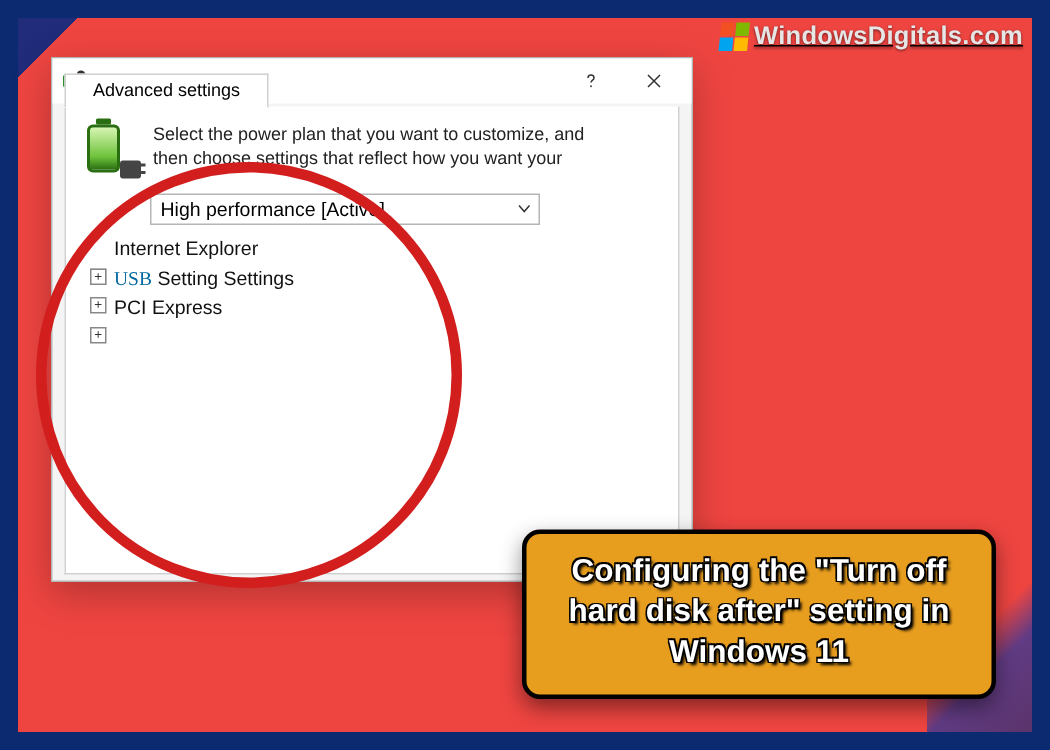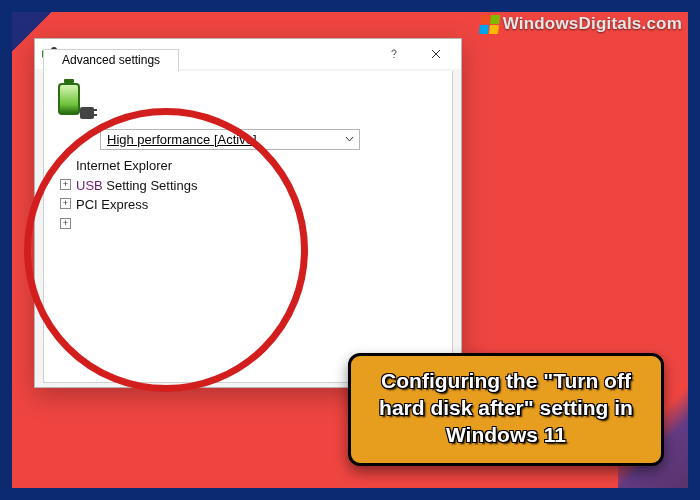--- a/index.html
+++ b/index.html
@@ -28,42 +28,42 @@
 
 .content { padding: 10px 12px 8px 12px; position: relative; height: 100%; }
 .intro-row { display: flex; gap: 8px; }
 .intro-icon { width: 38px; height: 38px; position: relative; flex-shrink: 0; }
 .intro-icon .bat { width: 22px; height: 32px; border: 2px solid #2a6e12; border-radius: 4px; background: linear-gradient(#d6f5b3,#6ec23b 70%,#2a6e12); position: absolute; left: 2px; top: 2px; }
 .intro-icon .cap { width: 10px; height: 4px; background: #2a6e12; position: absolute; left: 8px; top: -2px; border-radius: 1px; }
 .intro-icon .plug2 { position: absolute; right: 0; bottom: 0; width: 14px; height: 12px; background: #444; border-radius: 2px; }
 .intro-icon .plug2::before { content:""; position:absolute; right:-3px; top:2px; width:3px; height:2px; background:#444; box-shadow:0 5px 0 #444; }
 .intro-text { font-size: 12px; color: #222; line-height: 1.35; }
 
-.plan-row { margin: 10px 0 6px 44px; display: flex; align-items: center; gap: 0; text-decoration: underline; }
+.plan-row { margin: 10px 0 6px 44px; display: flex; align-items: center; gap: 0; }
 .plan-select { font-size: 13px; padding: 1px 22px 1px 6px; border: 1px solid #b5b5b5; background: #fff; position: relative; height: 21px; line-height: 18px; }
 .plan-wrap { position: relative; width: 260px; }
 .plan-wrap .chev { position: absolute; right: 6px; top: 7px; }
 
 .tree { font-size: 13px; color: #111; margin-left: 4px; margin-top: 6px; line-height: 1.5; }
 .tree .node { position: relative; padding-left: 16px; white-space: nowrap; }
 .tree .expander { position: absolute; left: 0; top: 3px; width: 11px; height: 11px; border: 1px solid #888; background: #fff; font-size: 9px; line-height: 9px; text-align: center; color: #333; }
 .tree .child { margin-left: 16px; }
 .tree .setting-line { display: flex; align-items: center; gap: 4px; margin-left: 20px; }
 .tree .value-box { border: 1px solid #767676; height: 20px; width: 38px; font-size: 12px; padding: 1px 3px; background: #fff; text-align: left; }
-.tree .link { color: #701a75; }
+.tree .link { color: #0369a1; font-family: Liberation Serif, serif; }
 
 
 .circle-callout { position: absolute; left: 24px; top: 108px; width: 284px; height: 284px; border: 7px solid #d31e1e; border-radius: 50%; pointer-events: none; }
 
 
 .caption-box { position: absolute; right: 36px; bottom: 34px; width: 316px; background: #e79d1e; border: 3px solid #000; border-radius: 12px; box-shadow: 0 6px 14px rgba(0,0,0,.45); padding: 12px 16px 14px; }
 .caption-text { font-size: 21px; font-weight: 600; text-align: center; color: #fff; line-height: 1.28; text-shadow: -1px -1px 0 #000, 1px -1px 0 #000, -1px 1px 0 #000, 1px 1px 0 #000, 2px 2px 2px #000; }
 
 
-.watermark { position: absolute; right: 12px; top: 12px; display: flex; align-items: center; gap: 4px; padding: 2px 6px; }
+.watermark { position: absolute; right: 12px; top: 12px; display: flex; align-items: center; gap: 4px; padding: 2px 6px; text-decoration: underline; }
 .wm-flag { width: 19px; height: 19px; display: grid; grid-template-columns: 1fr 1fr; grid-template-rows: 1fr 1fr; gap: 1px; transform: skewX(-6deg); }
 .wm-flag span:nth-child(1){ background:#f25022; } .wm-flag span:nth-child(2){ background:#7fba00; }
 .wm-flag span:nth-child(3){ background:#00a4ef; } .wm-flag span:nth-child(4){ background:#ffb900; }
 .wm-text { font-size: 17px; color: #e6e6e6; font-weight:600; text-shadow: 0 1px 2px rgba(0,0,0,.6); letter-spacing: .2px; font-family: "Segoe UI", sans-serif; }
 
 .chev svg, .exp svg { display:block; }
 </style>
 </head>
 <body>
 <div class="stage">
@@ -98,20 +98,24 @@
       <div class="tab">Advanced settings</div>
     </div>
 
     <div class="content">
       <div class="intro-row">
         <div class="intro-icon">
               <div class="cap"></div>
               <div class="bat"></div>
               <div class="plug2"></div>
             </div>
+        <div class="intro-text">
+          <span>Select the power plan that you want to customize, and</span><br>
+          <span>then choose settings that reflect how you want your</span>
+        </div>
       </div>
 
       <div class="plan-row">
         <div class="plan-wrap">
           <div class="plan-select">High performance [Active]</div>
           <span class="chev">
                 <svg width="9" height="6" viewBox="0 0 9 6">
                   <path d="M1 1 L4.5 5 L8 1" fill="none" stroke="#333" stroke-width="1"></path>
                 </svg>
               </span>

